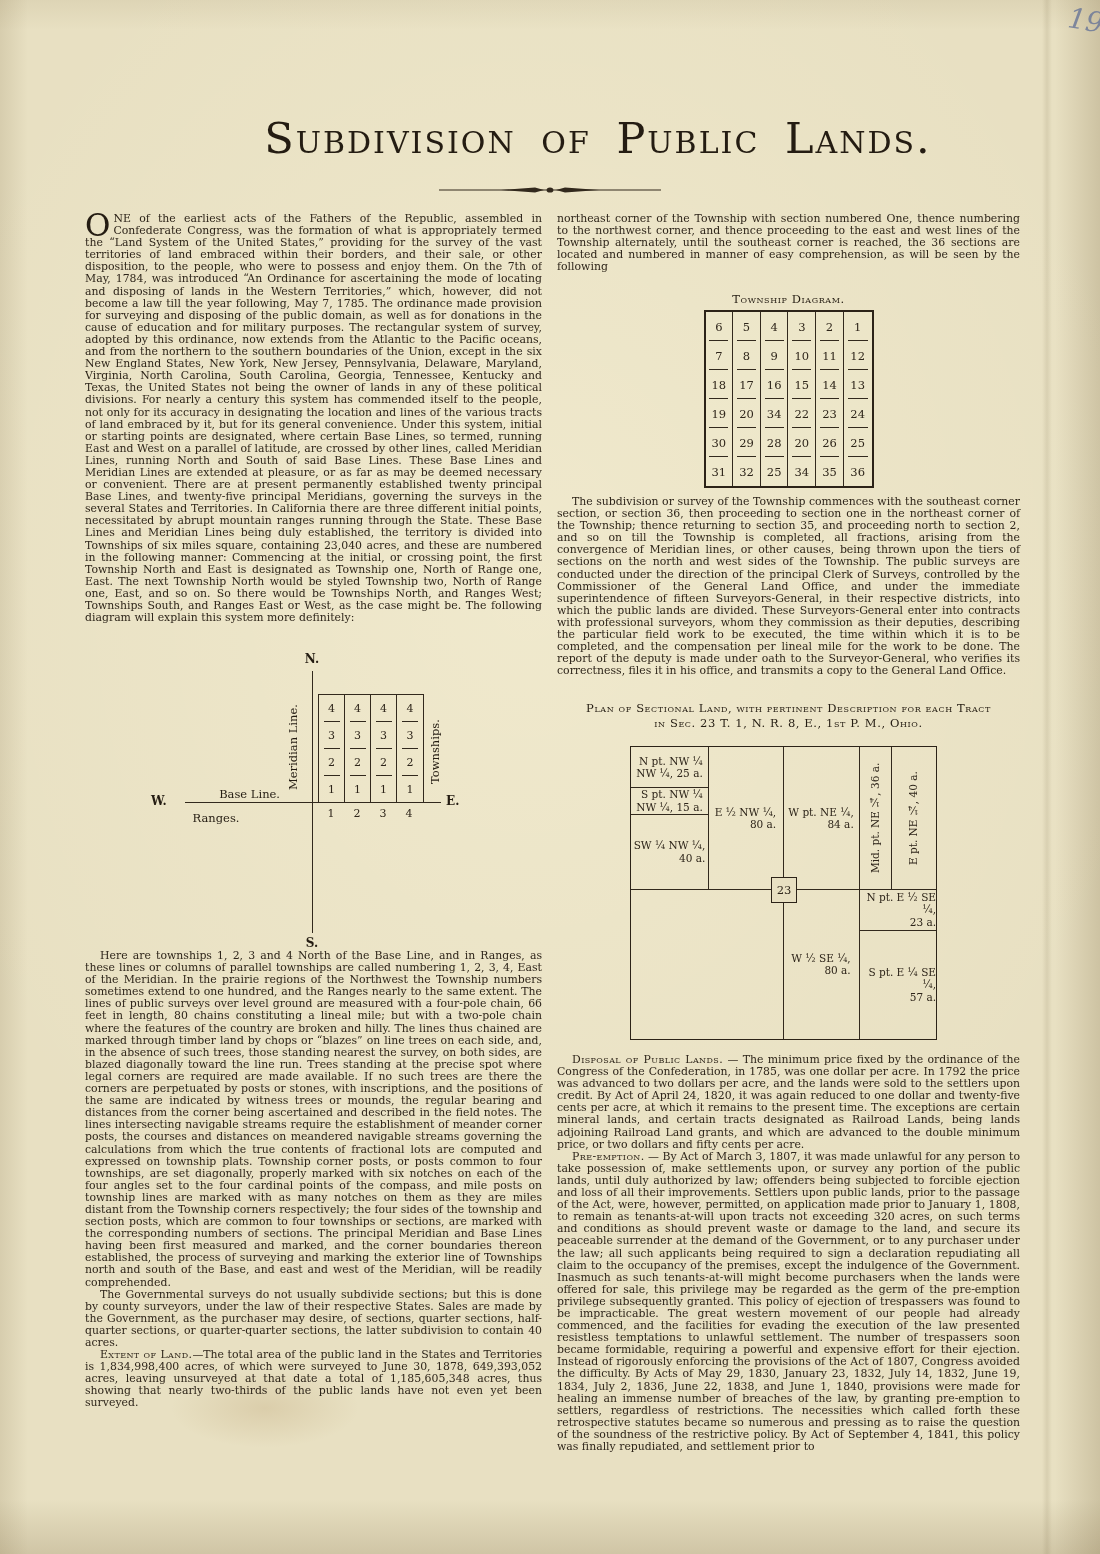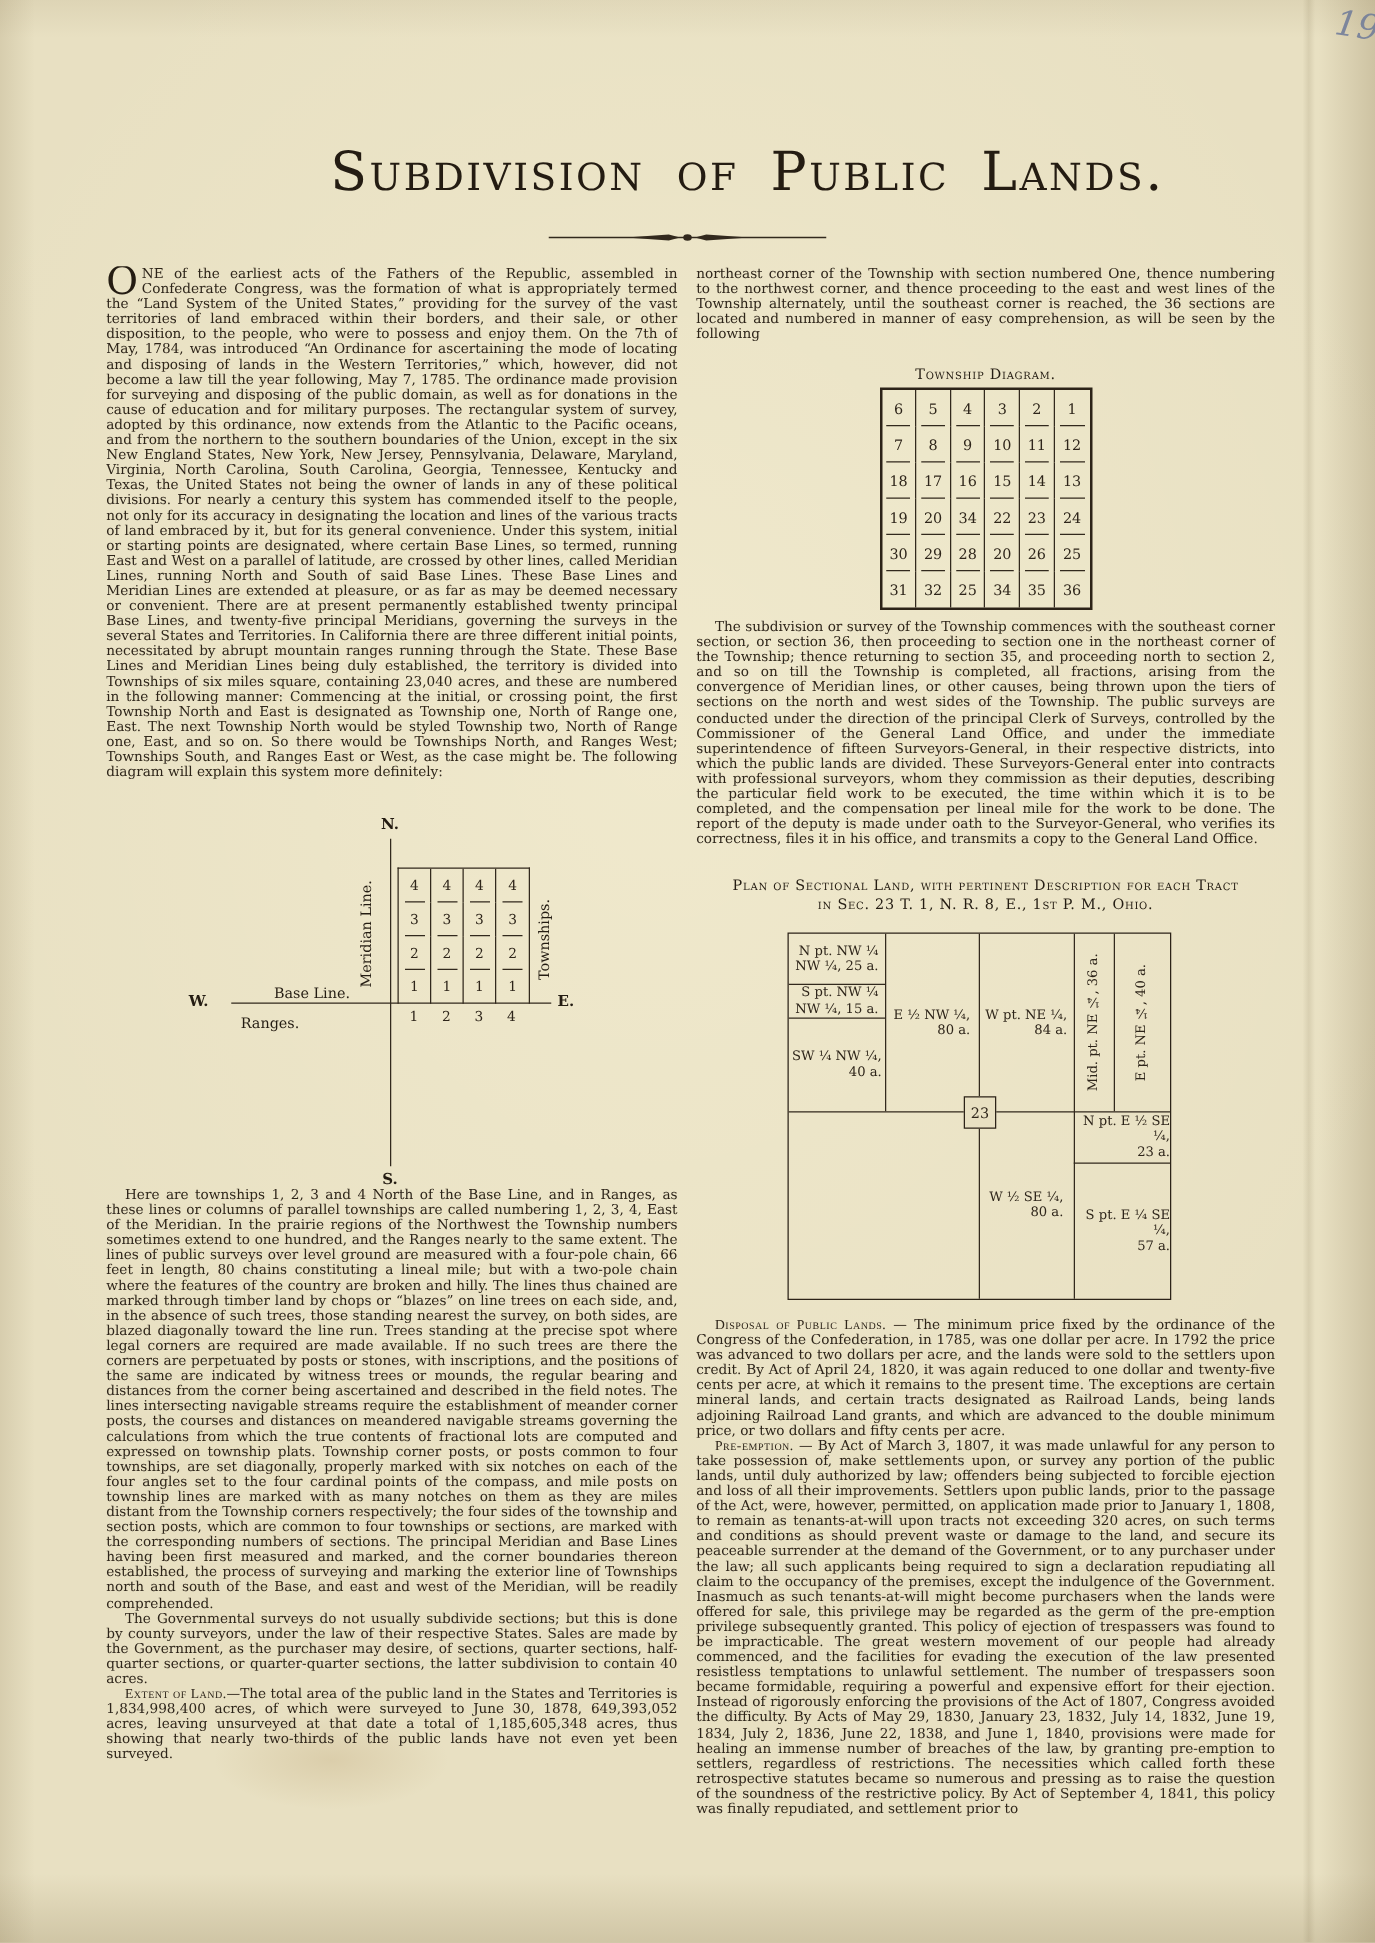--- a/index.html
+++ b/index.html
@@ -22,21 +22,21 @@
   .title{position:absolute;left:0;top:113px;width:100%;margin:0;text-align:center;
     font-size:43px;font-weight:normal;font-variant:small-caps;letter-spacing:2px;word-spacing:10px;color:#241c12;padding-left:48px;}
   .divider{position:absolute;left:435px;top:183px;}
   .col{position:absolute;top:213px;}
   .col-left{left:85px;width:457px;}
   .col-right{left:557px;width:463px;}
   .blk{position:absolute;left:0;width:100%;}
   p.body{margin:0;font-size:10.9px;line-height:12.1px;text-align:justify;text-indent:15px;color:#2e251a;}
   p.noindent{text-indent:0;}
   .dropcap{float:left;font-size:31px;line-height:23px;padding:1px 3px 0 0;color:#241c12;}
-  .sc{font-variant:small-caps;letter-spacing:.4px;font-family:Liberation Serif, serif;}
+  .sc{font-variant:small-caps;letter-spacing:.4px;}
   .caption{font-size:11.5px;text-align:center;font-variant:small-caps;letter-spacing:.6px;color:#241c12;}
   .plan-caption{white-space:pre-line;line-height:15px;}
   
   .rdiag{position:relative;height:300px;font-size:12px;}
   .rdiag .lbl{position:absolute;color:#241c12;}
   .line{position:absolute;background:#32291d;}
   .vtext{writing-mode:vertical-rl;transform:rotate(180deg);text-align:center;}
   .rgrid{position:absolute;left:233px;top:44px;width:104px;height:108px;
     border:1px solid #32291d;border-bottom:none;display:grid;
     grid-template-columns:repeat(4,1fr);grid-template-rows:repeat(4,1fr);}

